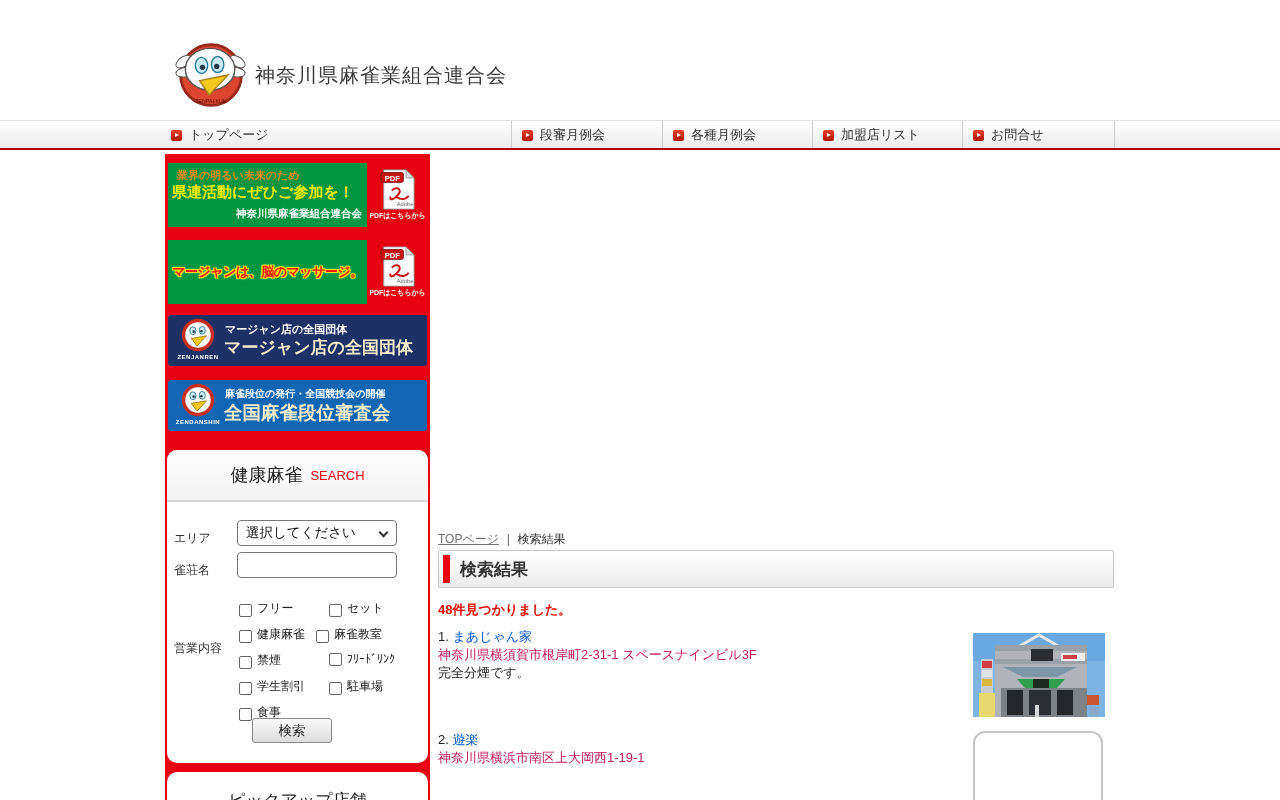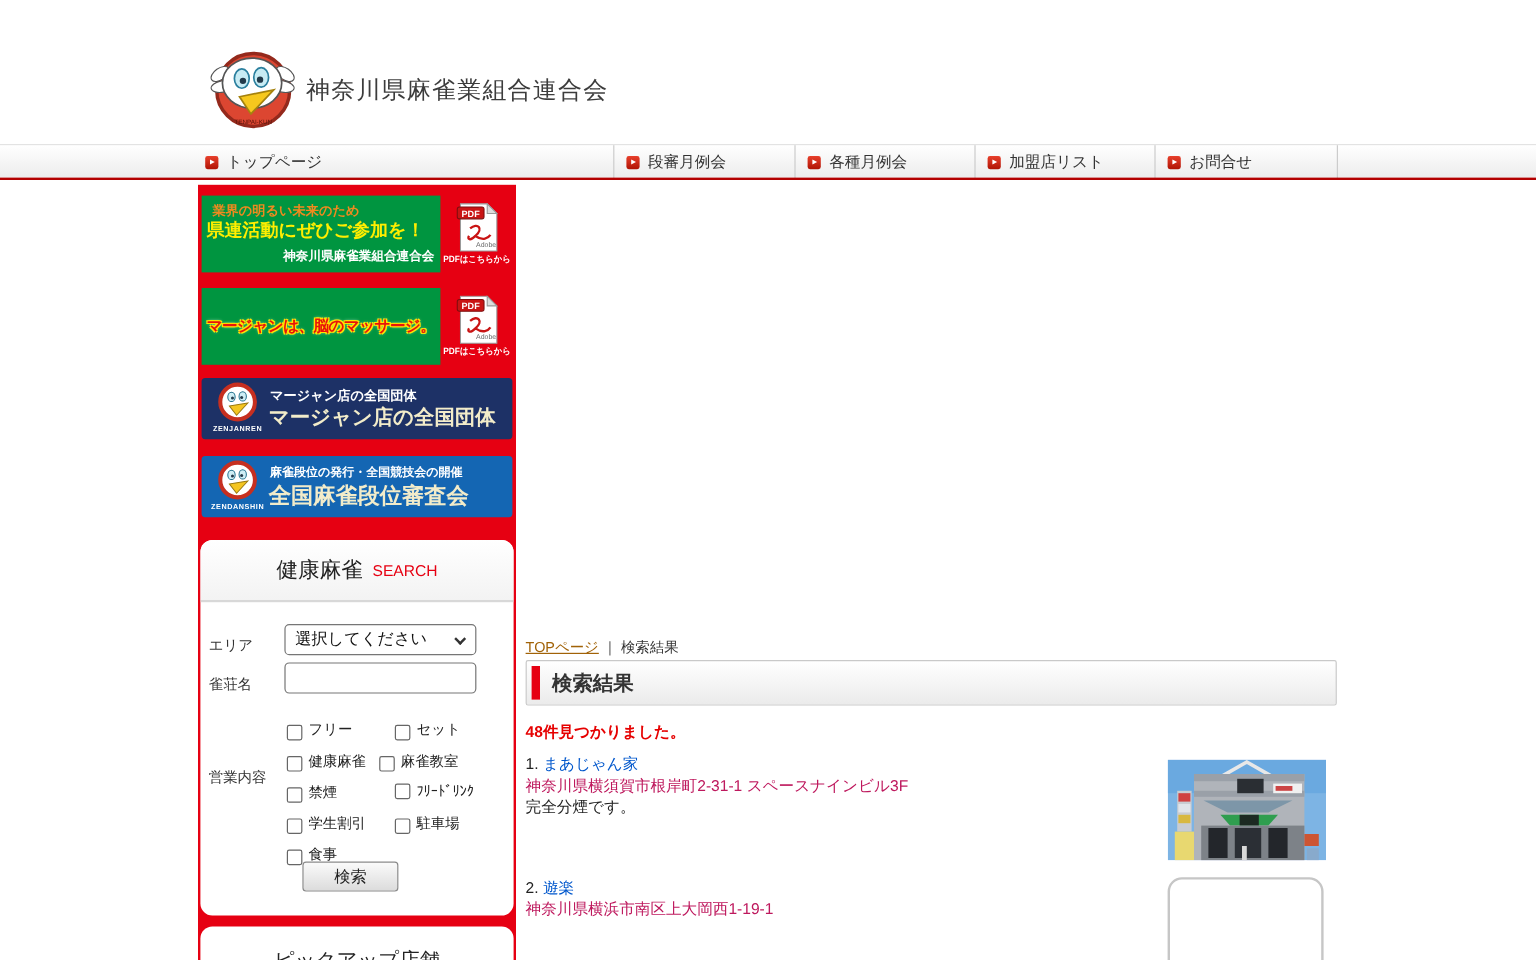--- a/index.html
+++ b/index.html
@@ -67,21 +67,21 @@
   .search-btn { position:absolute; left:85px; top:268px; width:80px; height:25px;
                 background:linear-gradient(#fafafa,#dcdcdc); border:1px solid #8a8a8a; border-radius:3px;
                 font-size:13.5px; color:#222; display:flex; align-items:center; justify-content:center; cursor:pointer; }
 
   .pickup-panel { position:absolute; left:2px; top:618px; width:261px; height:60px;
                   background:#fff; border-radius:10px 10px 0 0; }
   .pickup-title { position:absolute; top:17px; width:100%; text-align:center; font-size:17px; color:#222; }
 
   
   .breadcrumb { position:absolute; left:438px; top:531px; font-size:12px; color:#333; white-space:nowrap; }
-  .bc-link { color:#a16207; text-decoration:underline; cursor:pointer; }
+  .bc-link { color:#737373; text-decoration:underline; cursor:pointer; }
   .heading-box { position:absolute; left:438px; top:550px; width:676px; height:38px;
                  background:linear-gradient(#ffffff,#ebebeb); border:1px solid #c9c9c9; border-radius:2px; }
   .heading-bar { position:absolute; left:4px; top:4px; width:7px; height:28px; background:#e60012; }
   .heading-text { position:absolute; left:21px; top:0; line-height:37px; font-size:17px; font-weight:bold; color:#333; }
   .result-count { position:absolute; left:438px; top:601px; font-size:13px; font-weight:bold; color:#e60000; }
   .result { position:absolute; left:438px; font-size:13px; color:#222; line-height:18px; }
   .res-link { color:#0057cc; cursor:pointer; }
   .res-addr { color:#be185d; }
   .photo1 { position:absolute; left:973px; top:633px; width:132px; height:84px; overflow:hidden; }
   .photo2 { position:absolute; left:973px; top:731px; width:130px; height:85px;

